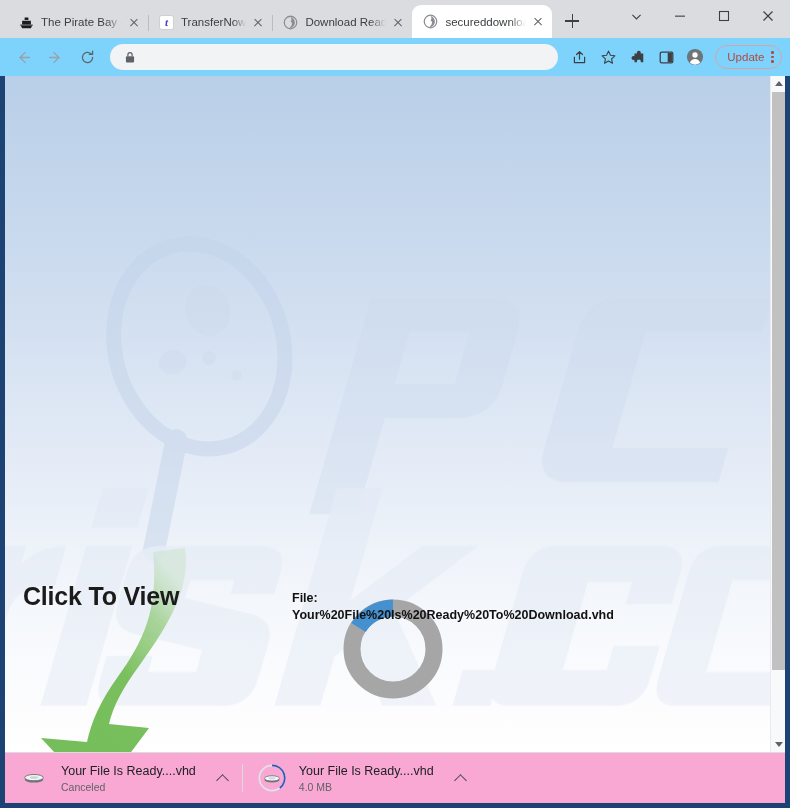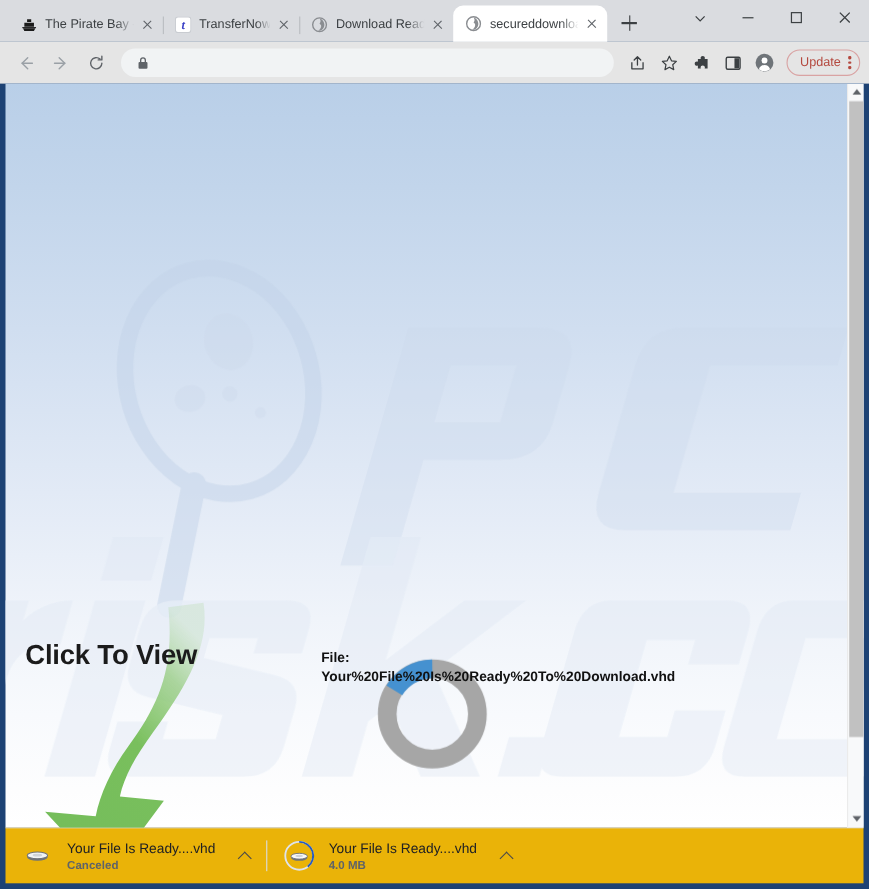--- a/index.html
+++ b/index.html
@@ -120,21 +120,21 @@
     display: flex; align-items: center; justify-content: center;
     color: #3c4043;
     font-size: 12px;
   }
 
   
   #toolbar {
     position: absolute;
     left: 0; top: 38px;
     width: 790px; height: 38px;
-    background: #e5e5e5;
+    background: #7dd3fc;
     display: flex;
     align-items: center;
     padding: 0 8px;
   }
   .navbtn {
     width: 30px; height: 30px;
     display: flex; align-items: center; justify-content: center;
     border-radius: 50%;
     margin-right: 2px;
   }
@@ -264,21 +264,21 @@
     left: 336px; top: 521px;
     width: 104px; height: 104px;
     z-index: 4;
   }
 
   
   #shelf {
     position: absolute;
     left: 5px; top: 752px;
     width: 780px; height: 51px;
-    background: #eab308;
+    background: #f9a8d4;
     border-top: 1px solid #dadce0;
     display: flex;
     align-items: center;
   }
   .dlitem {
     display: flex;
     align-items: center;
     height: 51px;
     padding: 0 0 0 14px;
     position: relative;
@@ -295,21 +295,20 @@
     font-size: 12.5px;
     color: #202124;
     white-space: nowrap;
     line-height: 16px;
   }
   .dlitem .dlstatus {
     font-size: 10.5px;
     color: #5f6368;
     line-height: 14px;
     margin-top: 1px;
-    font-weight: bold;
   }
   .dlitem .dlmenu {
     width: 26px; height: 26px;
     margin-left: 14px;
     display: flex; align-items: center; justify-content: center;
   }
   .chev {
     width: 9px; height: 9px;
     border-left: 1.5px solid #4a4a4a;
     border-top: 1.5px solid #4a4a4a;

